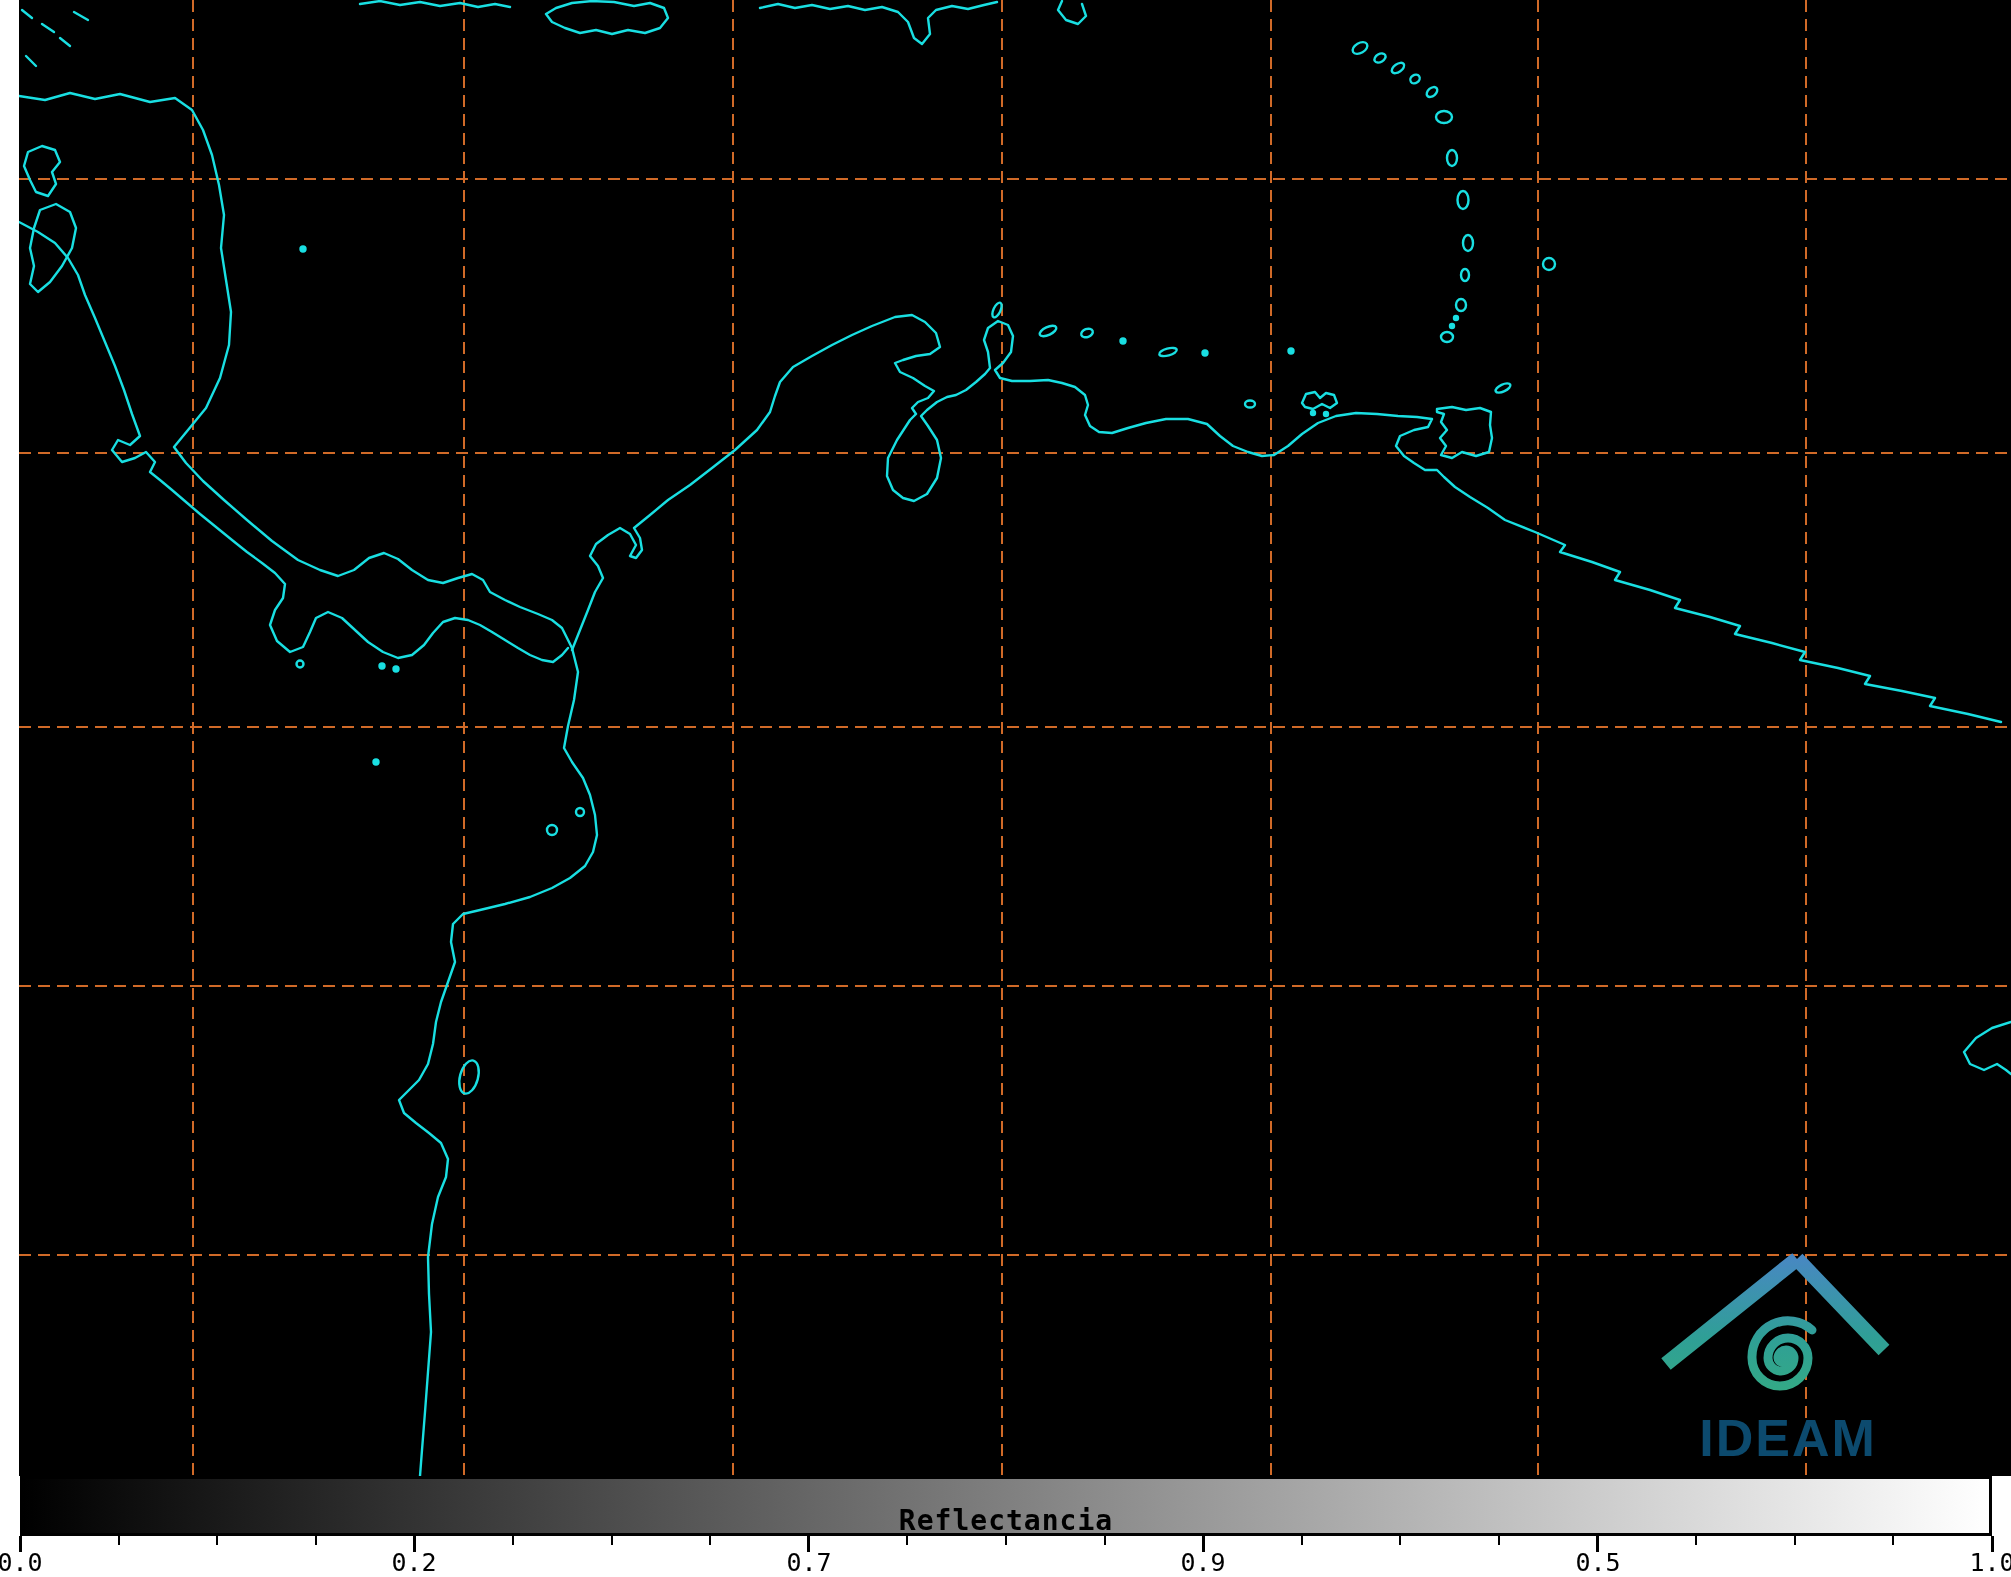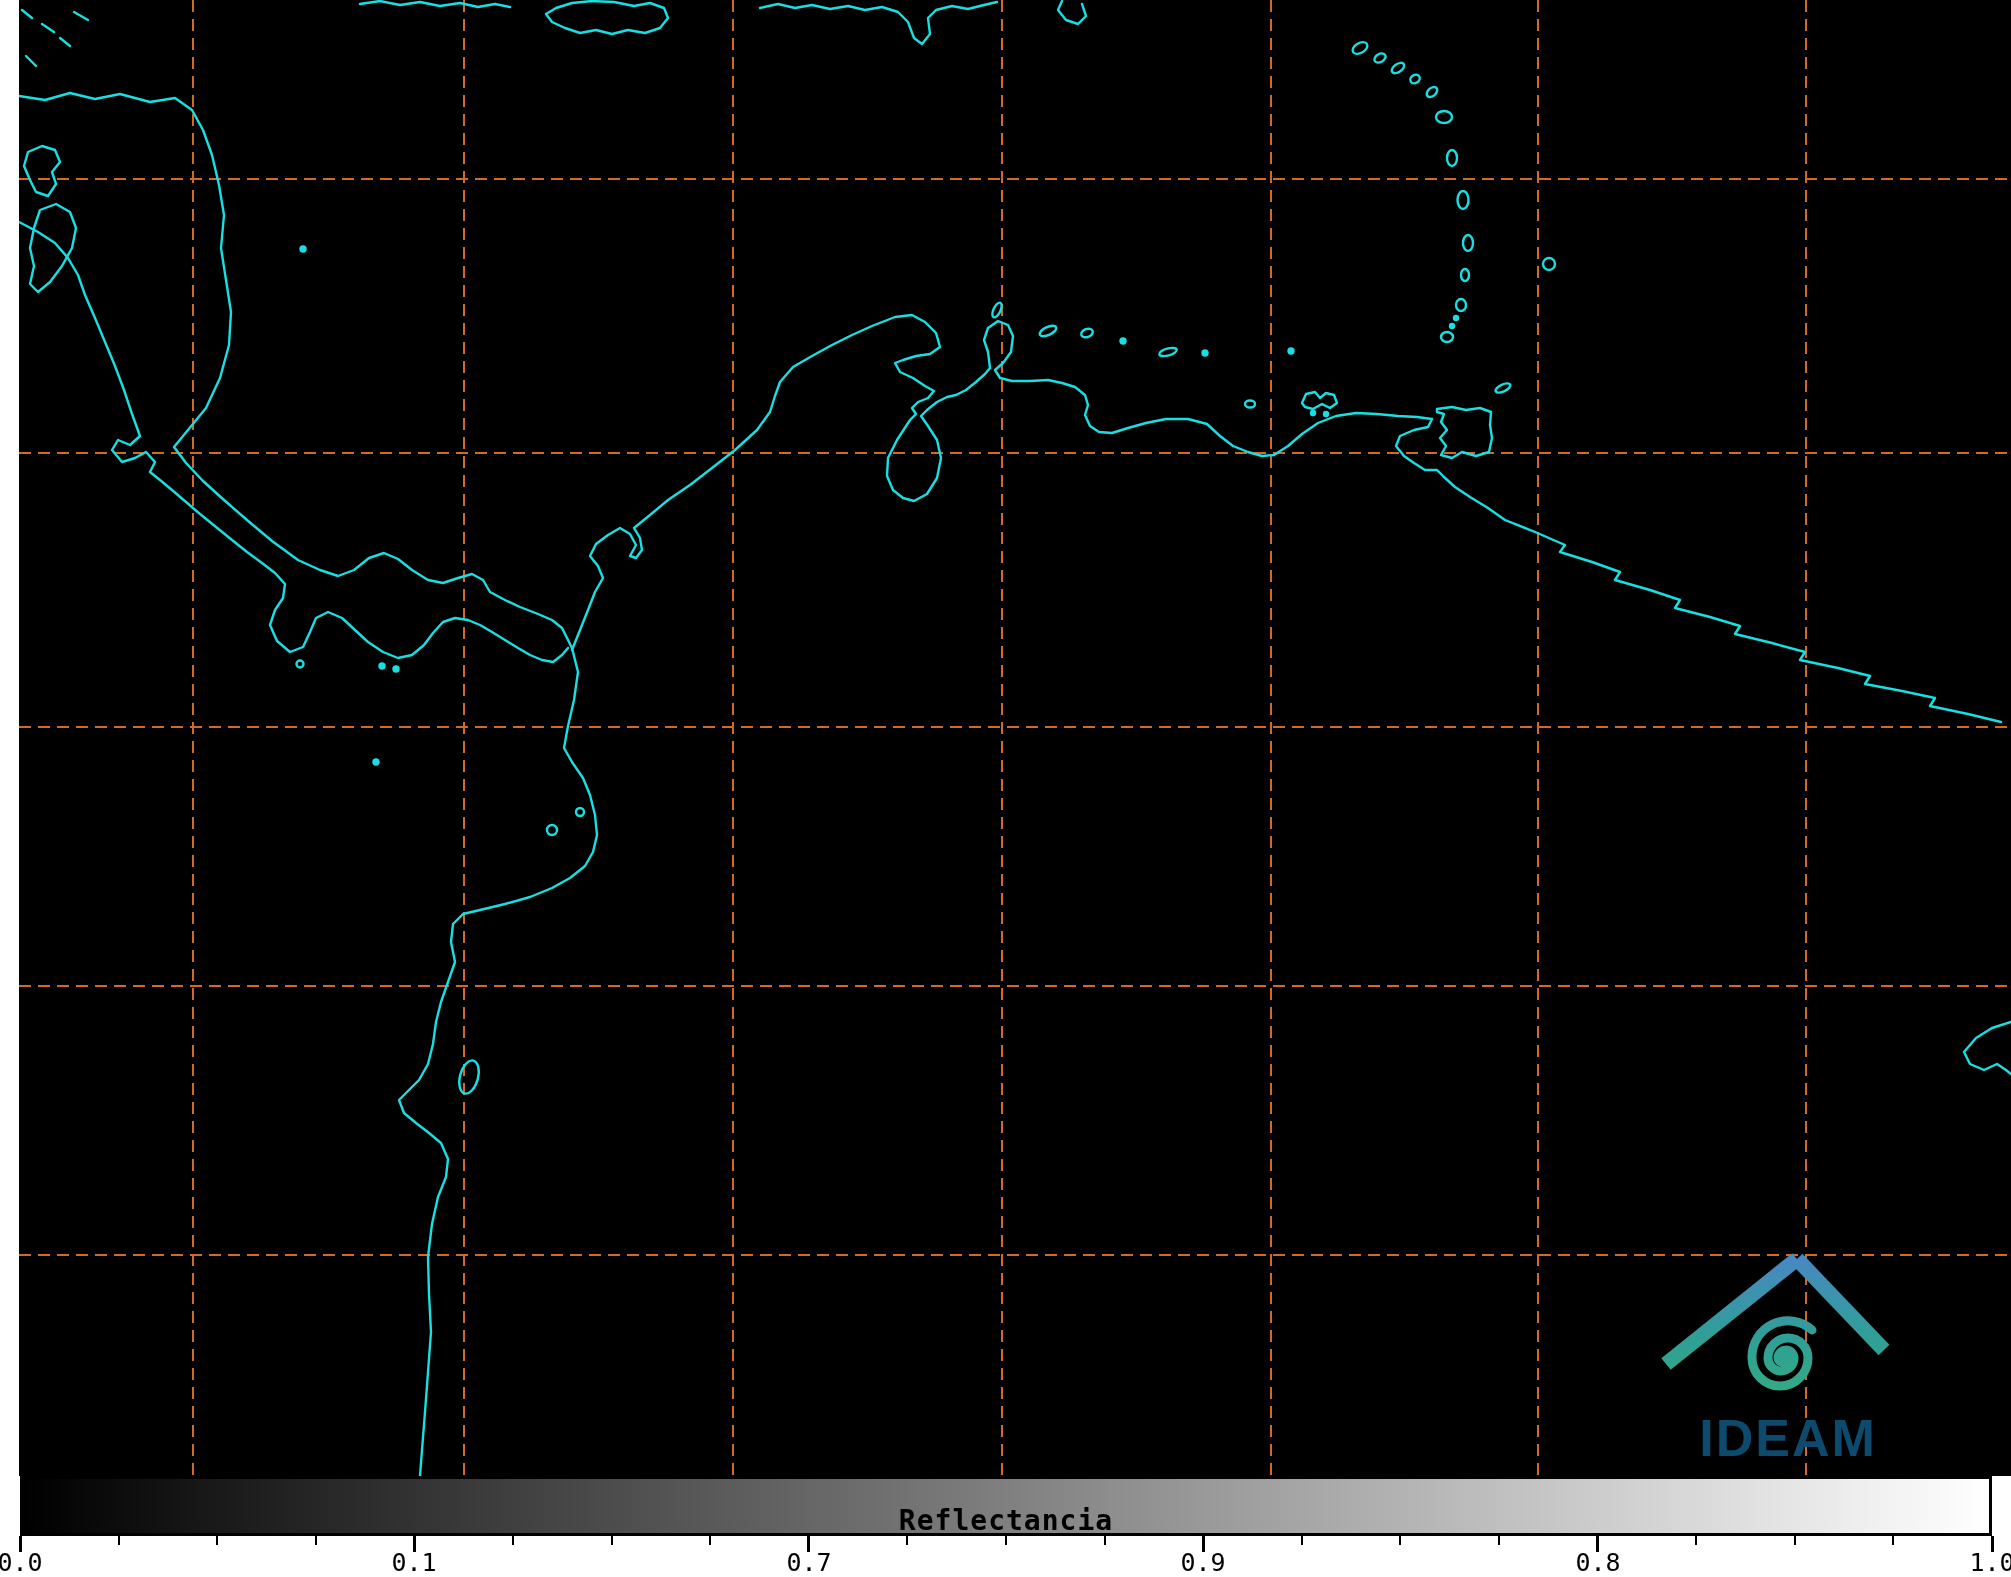--- a/index.html
+++ b/index.html
@@ -155,21 +155,21 @@
       <div class="cb-tick" style="left: 1300.8px; top: 1536px; width: 2px; height: 9px;"></div>
       <div class="cb-tick" style="left: 1399.4px; top: 1536px; width: 2px; height: 9px;"></div>
       <div class="cb-tick" style="left: 1498px; top: 1536px; width: 2px; height: 9px;"></div>
       <div class="cb-tick" style="left: 1596.1px; top: 1536px; width: 3px; height: 16px;"></div>
       <div class="cb-tick" style="left: 1695.2px; top: 1536px; width: 2px; height: 9px;"></div>
       <div class="cb-tick" style="left: 1793.8px; top: 1536px; width: 2px; height: 9px;"></div>
       <div class="cb-tick" style="left: 1892.4px; top: 1536px; width: 2px; height: 9px;"></div>
       <div class="cb-tick" style="left: 1990.5px; top: 1536px; width: 3px; height: 16px;"></div>
     </div>
   <div class="cb-ticklabel" style="left:20px">0.0</div>
-  <div class="cb-ticklabel" style="left:414px">0.1</div>
+  <div class="cb-ticklabel" style="left:414px">0.2</div>
   <div class="cb-ticklabel" style="left:809px">0.7</div>
   <div class="cb-ticklabel" style="left:1203px">0.9</div>
-  <div class="cb-ticklabel" style="left:1598px">0.8</div>
+  <div class="cb-ticklabel" style="left:1598px">0.5</div>
   <div class="cb-ticklabel" style="left:1992px">1.0</div>
 
   <div id="ideam-text">IDEAM</div>
 
 </div>
 
 </body></html>

